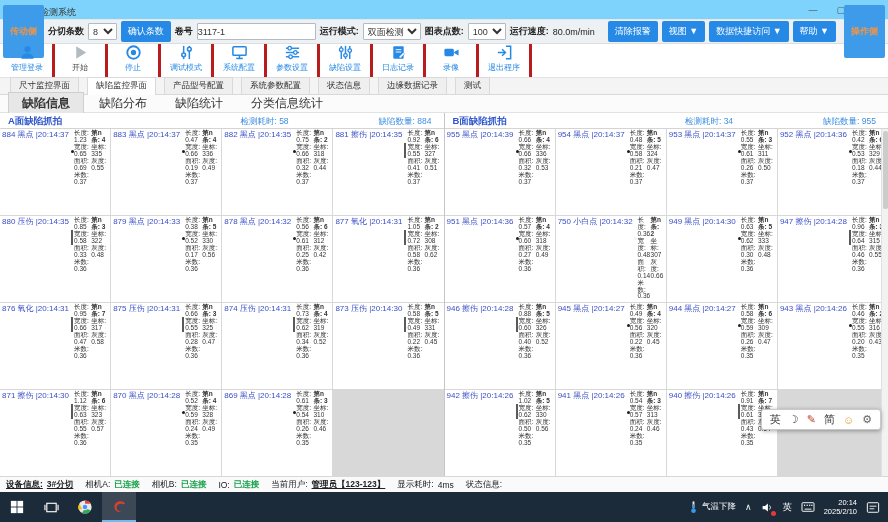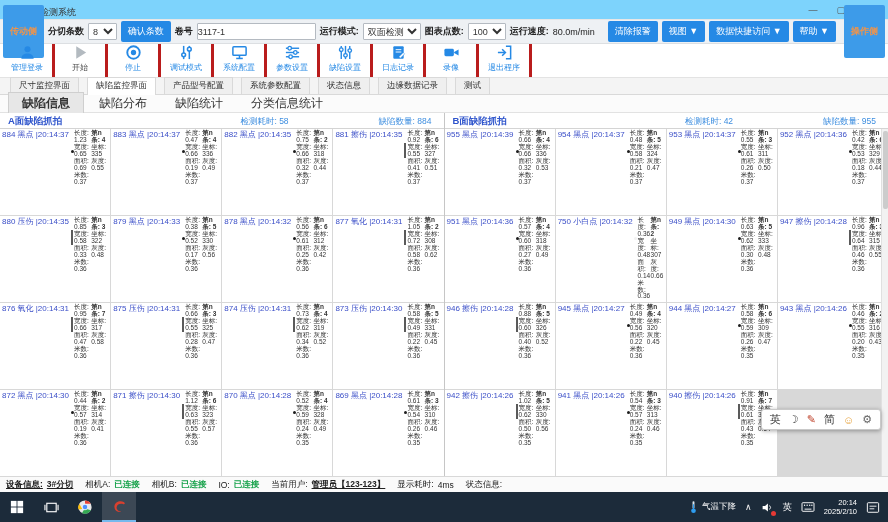--- a/index.html
+++ b/index.html
@@ -485,39 +485,20 @@
         <div class="f-met">米数: 0.36</div>
       </div>
       <div class="ci-r">
         <div class="f-strip">第n条: 5</div>
         <div class="f-coord">坐标: 331</div>
         <div class="f-gray">灰度: 0.45</div>
       </div>
     </div>
   </div>
         <div class="cell">
-    <div class="cell-h">872 黑点 |20:14:30</div>
-    <div class="cell-img" style="background: linear-gradient(90deg, rgb(11, 11, 11) 0px, rgb(11, 11, 11) 14%, rgb(206, 206, 206) 14%, rgb(206, 206, 206) 86%, rgb(14, 14, 14) 86%, rgb(14, 14, 14) 100%);">
-      <span class="mark m-dot" style="left: 54%;"></span>
-    </div>
-    <div class="cell-info">
-      <div class="ci-l">
-        <div class="f-len">长度: 0.44</div>
-        <div class="f-wid">宽度: 0.57</div>
-        <div class="f-area">面积: 0.19</div>
-        <div class="f-met">米数: 0.36</div>
-      </div>
-      <div class="ci-r">
-        <div class="f-strip">第n条: 2</div>
-        <div class="f-coord">坐标: 314</div>
-        <div class="f-gray">灰度: 0.41</div>
-      </div>
-    </div>
-  </div>
-        <div class="cell">
     <div class="cell-h">871 擦伤 |20:14:30</div>
     <div class="cell-img" style="background: linear-gradient(90deg, rgb(11, 11, 11) 0px, rgb(11, 11, 11) 14%, rgb(196, 196, 196) 14%, rgb(196, 196, 196) 86%, rgb(14, 14, 14) 86%, rgb(14, 14, 14) 100%);">
       <span class="mark m-line" style="left: 42%;"></span>
     </div>
     <div class="cell-info">
       <div class="ci-l">
         <div class="f-len">长度: 1.12</div>
         <div class="f-wid">宽度: 0.63</div>
         <div class="f-area">面积: 0.55</div>
         <div class="f-met">米数: 0.36</div>
@@ -565,21 +546,21 @@
         <div class="f-coord">坐标: 310</div>
         <div class="f-gray">灰度: 0.46</div>
       </div>
     </div>
   </div>
       </div>
   </section>
     <section class="panel">
     <div class="p-head">
       <span class="p-title">B面缺陷抓拍</span>
-      <span class="p-time">检测耗时: 42</span>
+      <span class="p-time">检测耗时: 34</span>
       <span class="p-count">缺陷数量: 955</span>
     </div>
     <div class="grid">
         <div class="cell">
     <div class="cell-h">955 黑点 |20:14:39</div>
     <div class="cell-img" style="background: linear-gradient(90deg, rgb(11, 11, 11) 0px, rgb(11, 11, 11) 14%, rgb(154, 154, 154) 14%, rgb(154, 154, 154) 86%, rgb(14, 14, 14) 86%, rgb(14, 14, 14) 100%);">
       <span class="mark m-dot" style="left: 50%;"></span>
     </div>
     <div class="cell-info">
       <div class="ci-l">

